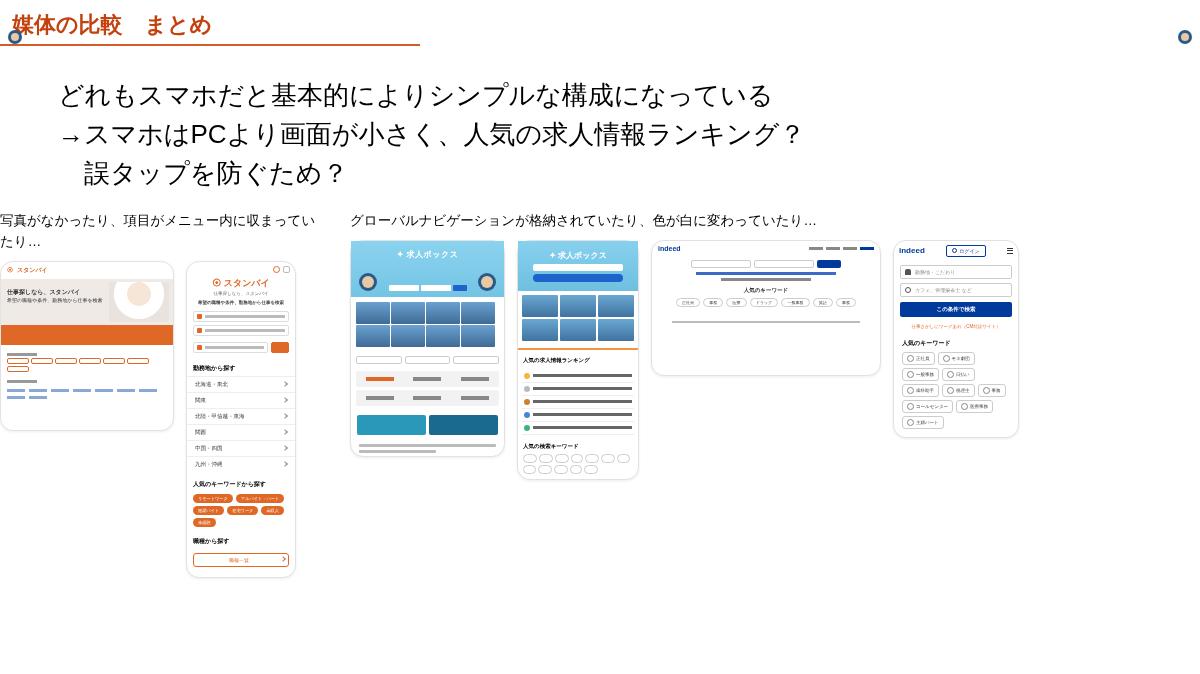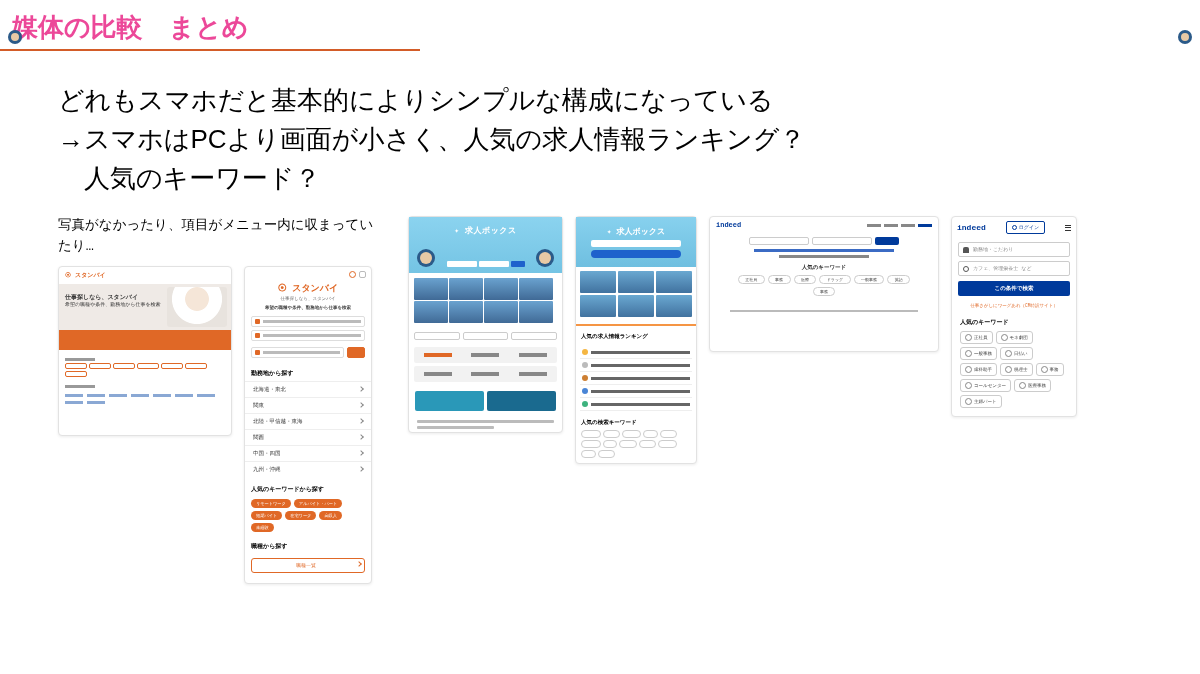--- a/index.html
+++ b/index.html
@@ -5,55 +5,55 @@
     * { box-sizing: border-box; margin: 0; padding: 0; }
     body {
       font-family: -apple-system, "Hiragino Sans", "Hiragino Kaku Gothic ProN", "Yu Gothic", Meiryo, sans-serif;
       width: 1200px;
       height: 674px;
       background: #fff;
       overflow: hidden;
     }
     .slide { padding: 10px 0 0 0; }
     .title {
-      color: #ec4899;
-      font-size: 26px;
+      color: #c2410c;
+      font-size: 22px;
       font-weight: 600;
       padding-left: 12px;
       padding-bottom: 4px;
     }
     .rule { border-bottom: 2px solid #d35c28; width: 420px; }
     .lead { margin: 30px 0 12px 58px; }
     .lead p { font-size: 26px; color: #000; line-height: 1.5; }
-    .columns { display: flex; gap: 30px; padding-left: 58px; margin-top: 18px; font-family: Liberation Mono, monospace; }
+    .columns { display: flex; gap: 30px; margin-top: 18px; }
     .col-a { width: 320px; }
     .col-b { width: 760px; }
     .caption { font-size: 13.5px; color: #000; margin-bottom: 8px; line-height: 1.55; }
     .mocks { display: flex; gap: 12px; align-items: flex-start; flex-wrap: wrap; }
 
-    .mock { border: 1px solid #e2e2e2; box-shadow: 0 1px 3px rgba(0,0,0,.08); background: #fff; font-size: 6px; border-radius: 4px; }
+    .mock { border: 1px solid #e2e2e2; box-shadow: 0 1px 3px rgba(0,0,0,.08); background: #fff; font-size: 6px; border-radius: 13px; }
     .mock * { font-family: inherit; }
 
     
     .stanby-d { width: 174px; height: 170px; }
     .stanby-d .hdr { display: flex; align-items: center; gap: 4px; padding: 4px 6px; font-size: 6px; color: #e06826; font-weight: 700;}
     .stanby-d .hero { position: relative; height: 46px; background: #efeae6; }
     .stanby-d .hero .txt { position:absolute; left:6px; top:10px; font-size:5px; color:#333; line-height:1.3;}
     .stanby-d .hero .txt b{display:block; font-size:6px;}
     .stanby-d .hero .photo{position:absolute; right:4px; top:3px; width:60px; height:40px; background:radial-gradient(circle at 50% 30%, #f5e6d8 28%, #fff 30% 60%, #e8e3de 62%); border-radius:3px;}
     .stanby-d .bar { height: 20px; background: #e06826; }
     .stanby-d .body { padding: 4px 6px; }
     .stanby-d .lbl { width: 30px; height: 3px; background: #999; margin: 4px 0 2px; }
     .stanby-d .tags { display:flex; flex-wrap:wrap; gap:2px; }
     .stanby-d .tag { width:22px; height:6px; background:#fff; border:1px solid #e06826; border-radius:2px;}
     .stanby-d .links{display:flex; gap:4px; margin-top:6px; flex-wrap:wrap;}
     .stanby-d .link{width:18px;height:3px;background:#8aa8d4;}
 
     
-    .stanby-m { width: 128px; padding-bottom: 6px; }
+    .stanby-m { width: 110px; padding-bottom: 6px; }
     .m-top { display:flex; justify-content:flex-end; padding:4px 5px 0; gap:3px;}
     .hicon{width:7px;height:7px;border:1px solid #bbb;border-radius:2px;}
     .hicon.dot{border-radius:50%; border-color:#e06826;}
     .stanby-m .logo{ text-align:center; color:#e06826; font-weight:700; font-size:9px; padding:4px 0 1px;}
     .stanby-m .tagln{text-align:center; font-size:4.5px; color:#666; padding-bottom:4px;}
     .stanby-m .sub{text-align:center; font-size:4.5px; color:#444; padding-bottom:3px; font-weight:600;}
     .fld{display:flex; align-items:center; gap:3px; border:1px solid #ddd; border-radius:2px; margin:3px 6px; padding:2px 3px;}
     .fld .ic{width:5px;height:5px;background:#e06826;border-radius:1px;}
     .fld .ph{height:3px;background:#bbb;flex:1;}
     .fld.btn{background:#e06826;border-color:#e06826;justify-content:center;}
@@ -141,21 +141,21 @@
 </head>
 <body>
 
 <div class="slide">
   <div class="title">媒体の比較　まとめ</div>
   <div class="rule"></div>
 
   <div class="lead">
     <p>どれもスマホだと基本的によりシンプルな構成になっている</p>
     <p>→スマホはPCより画面が小さく、人気の求人情報ランキング？</p>
-    <p>　人気のキーワード？</p>
+    <p>　誤タップを防ぐため？</p>
   </div>
 
   <div class="columns">
 
     <div class="col-a">
       <div class="caption">写真がなかったり、項目がメニュー内に収まっていたり…</div>
       <div class="mocks">
 
         <div class="mock stanby-d">
           <div class="hdr">
@@ -250,20 +250,21 @@
             <span class="pill">高収入</span>
             <span class="pill">未経験</span>
           </div>
           <div class="sec-h">職種から探す</div>
           <div class="btn-outline"><span>職種一覧</span><span class="chev ch"></span></div>
         </div>
       </div>
     </div>
 
     <div class="col-b">
+      <div class="caption">グローバルナビゲーションが格納されていたり、色が白に変わっていたり…</div>
       <div class="mocks">
 
         <div class="mock kyujin-d">
           <div class="kd-hero">
             <div class="kd-logo">✦ <span>求人ボックス</span></div>
             <div class="kd-em" style="left:8px;"></div>
             <div class="kd-em" style="right:8px;"></div>
             <div class="kd-search">
                 <span class="kd-f"></span>
                 <span class="kd-f"></span>

